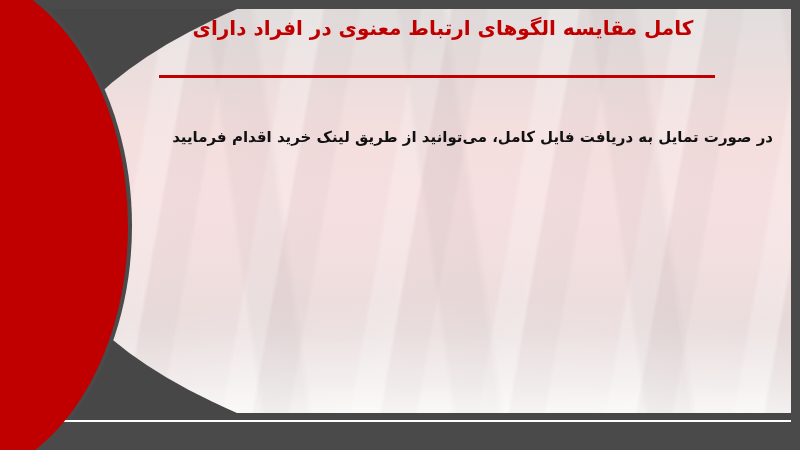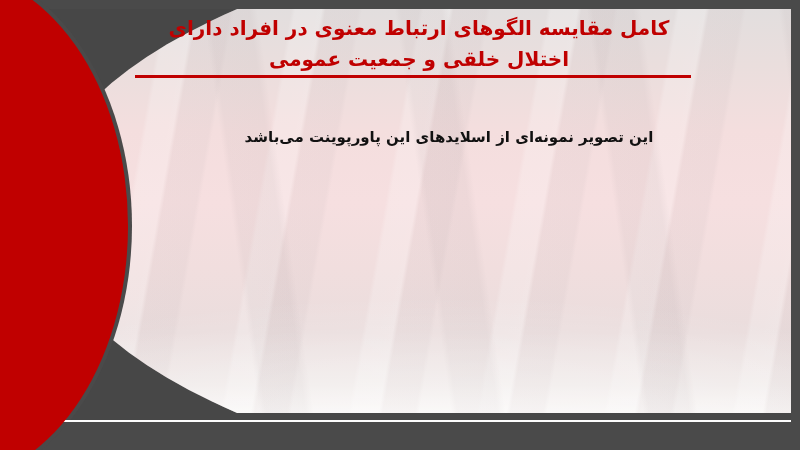--- a/index.html
+++ b/index.html
@@ -144,21 +144,21 @@
   }
 
   
   .content {
     position: absolute;
     left: 9px; top: 9px;
     width: 782px; height: 404px;
     z-index: 4;
     pointer-events: none;
   }
-  .content > * { pointer-events: auto; }
+  .content > * { pointer-events: auto; margin-left: 24px; }
 
   .title-block {
     position: absolute;
     top: 4px;
     left: 120px;
     width: 580px;
     text-align: center;
   }
   .title-line {
     color: #C00000;
@@ -211,23 +211,22 @@
   <div class="hairline-bottom"></div>
   <div class="frame-bottom"></div>
 
   <div class="red-shape-rim"></div>
   <div class="red-shape"></div>
 
   <div class="content">
 
     <div class="title-block">
       <div class="title-line">کامل مقایسه الگوهای ارتباط معنوی در افراد دارای</div>
-      <div class="title-line">اختلال خلقی و جمعیت عمومی</div>
     </div>
 
     <div class="title-rule"></div>
 
     <div class="body-block">
-      <div class="body-line">این تصویر نمونه‌ای از اسلایدهای این پاورپوینت می‌باشد</div>
+      <div class="body-line">در صورت تمایل به دریافت فایل کامل، می‌توانید از طریق لینک خرید اقدام فرمایید</div>
     </div>
 
   </div>
 </div>
 
 </body></html>

